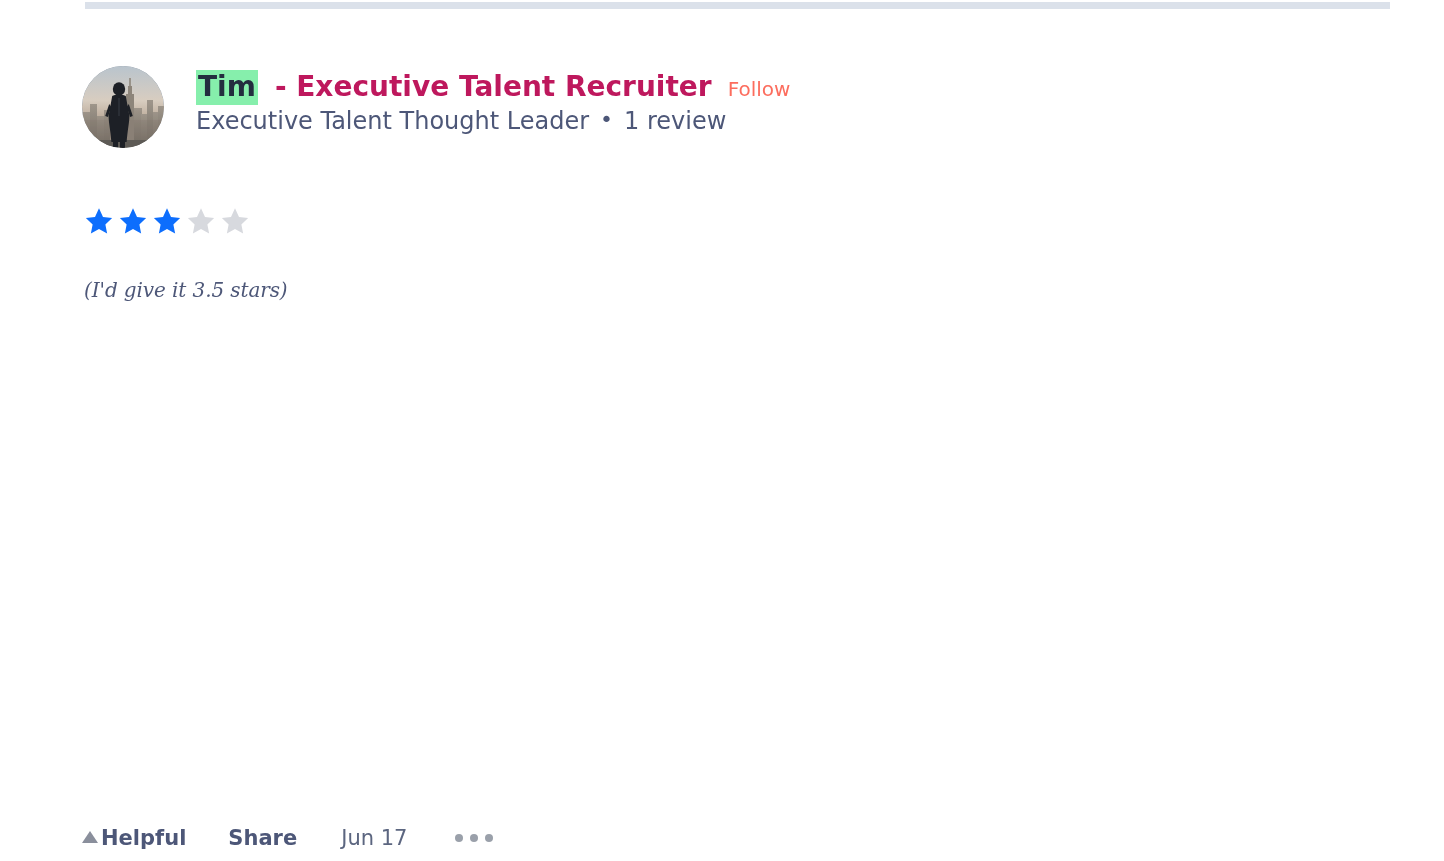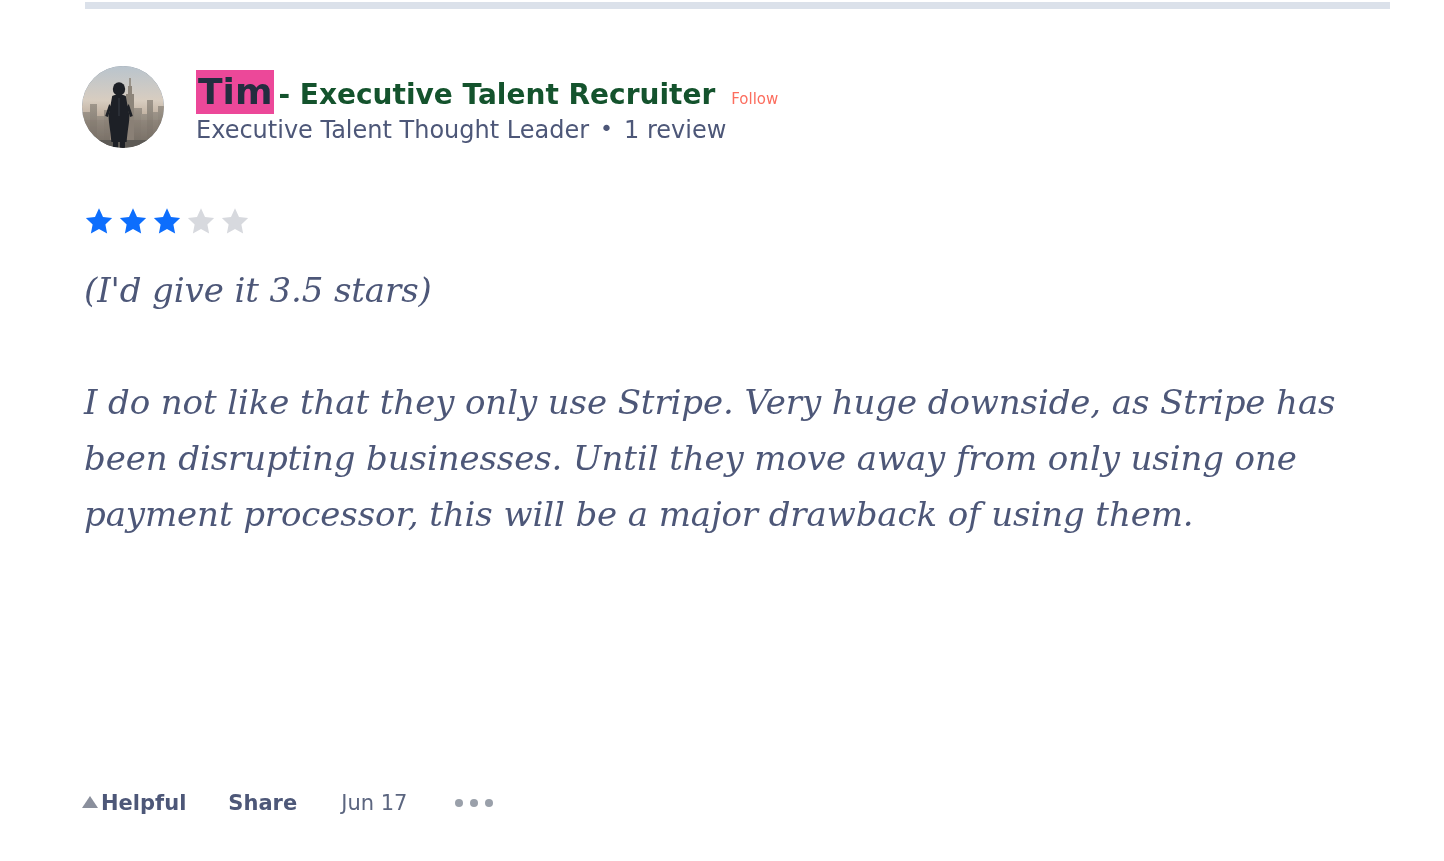--- a/index.html
+++ b/index.html
@@ -68,36 +68,36 @@
 
   .name-line {
     display: flex;
     align-items: baseline;
     white-space: nowrap;
     line-height: 1.15;
   }
 
   .reviewer-name {
     font-family: "DejaVu Sans", sans-serif;
-    font-size: 36px;
+    font-size: 28px;
     font-weight: 700;
     color: #232d3f;
-    background: #ec4899;
+    background: #86efac;
     padding: 1px 2px 2px 2px;
   }
   .name-rest {
     font-family: "DejaVu Sans", sans-serif;
     font-size: 28px;
     font-weight: 700;
-    color: #14532d;
-    margin-left: 4px;
+    color: #be185d;
+    margin-left: 17px;
   }
   .follow-link {
     font-family: "DejaVu Sans", sans-serif;
-    font-size: 15px;
+    font-size: 20px;
     font-weight: 400;
     color: #fc6d5e;
     margin-left: 16px;
     cursor: pointer;
   }
 
   .subtitle-line {
     margin-top: 2px;
     font-family: "DejaVu Sans", sans-serif;
     font-size: 24px;
@@ -130,35 +130,35 @@
   .review-body {
     position: absolute;
     left: 84px;
     top: 262px;
     width: 1280px;
   }
   .review-body p {
     margin: 0 0 40px 0;
     font-family: "DejaVu Serif", "Liberation Serif", serif;
     font-style: italic;
-    font-size: 34px;
+    font-size: 20px;
     line-height: 56px;
     color: #4d5778;
     letter-spacing: -0.1px;
     hyphens: auto;
     text-align: left;
   }
   .review-body p.lead { margin-bottom: 56px; }
   .review-body p:last-child { margin-bottom: 0; }
 
   
   .review-actions {
     position: absolute;
     left: 82px;
-    top: 791px;
+    top: 826px;
     display: flex;
     align-items: center;
   }
   .action {
     display: flex;
     align-items: center;
     font-family: "DejaVu Sans", sans-serif;
     font-size: 21px;
     font-weight: 700;
     color: #4d5778;
@@ -289,21 +289,20 @@
       <svg class="star" viewBox="0 0 24 24">
           <path d="M12 1.8l3.2 6.9 7.3.9-5.4 5.1 1.4 7.3L12 18.4 5.5 22l1.4-7.3L1.5 9.6l7.3-.9z" fill="#d7d9de"></path>
         </svg>
       <svg class="star" viewBox="0 0 24 24">
           <path d="M12 1.8l3.2 6.9 7.3.9-5.4 5.1 1.4 7.3L12 18.4 5.5 22l1.4-7.3L1.5 9.6l7.3-.9z" fill="#d7d9de"></path>
         </svg>
     </div>
 
     <div class="review-body">
       <p class="lead">(I'd give it 3.5 stars)</p>
-      <p>I do not like that they only use Stripe. Very huge downside, as Stripe has been disrupting businesses. Until they move away from only using one payment processor, this will be a major drawback of using them.</p>
     </div>
 
     <div class="review-actions">
       <div class="action helpful">
         <span class="up-triangle"></span>
         <span>Helpful</span>
       </div>
       <div class="action share">
         <span>Share</span>
       </div>

